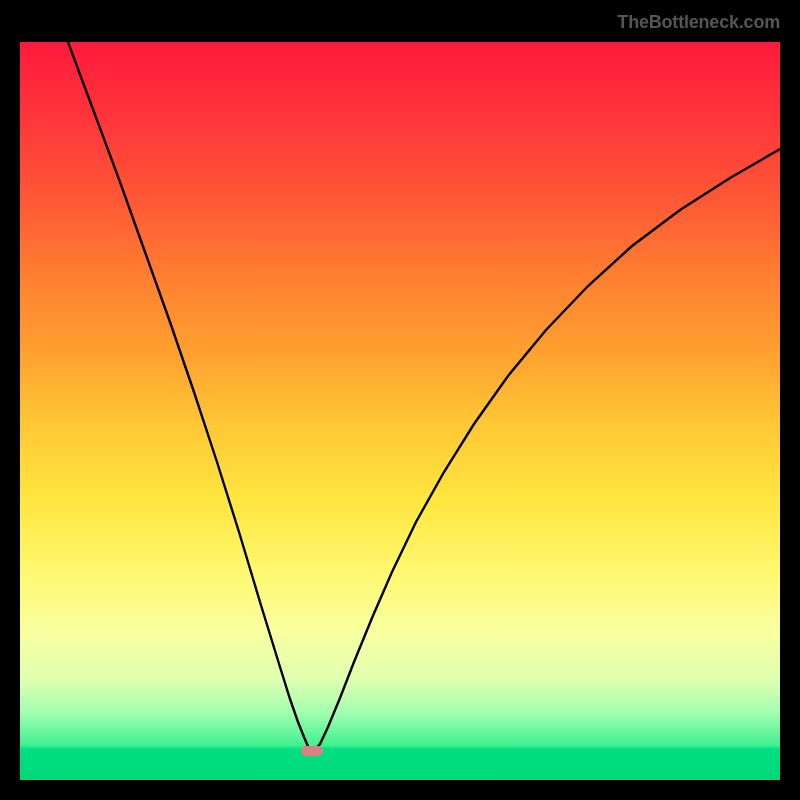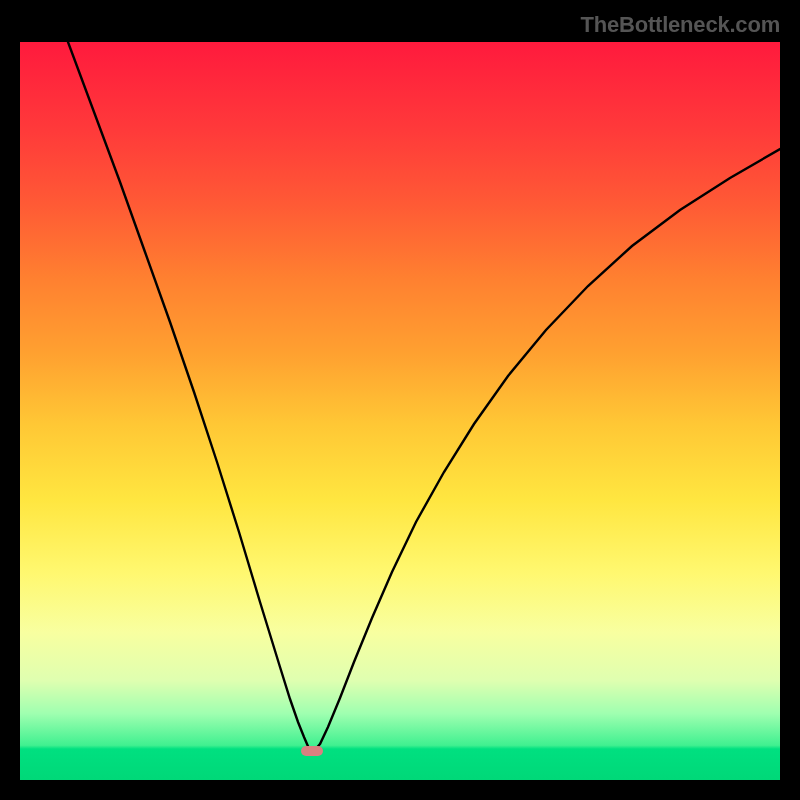--- a/index.html
+++ b/index.html
@@ -54,21 +54,21 @@
     position: absolute;
     width: 22px;
     height: 10px;
     border-radius: 5px;
     background: #d98080;
   }
   .attribution {
     position: absolute;
     right: 20px;
     top: 12px;
-    font-size: 22px;
+    font-size: 18px;
     font-weight: 600;
     color: #555;
     letter-spacing: -0.2px;
   }
 </style>
 </head>
 <body>
 
 <div class="attribution">TheBottleneck.com</div>
 

